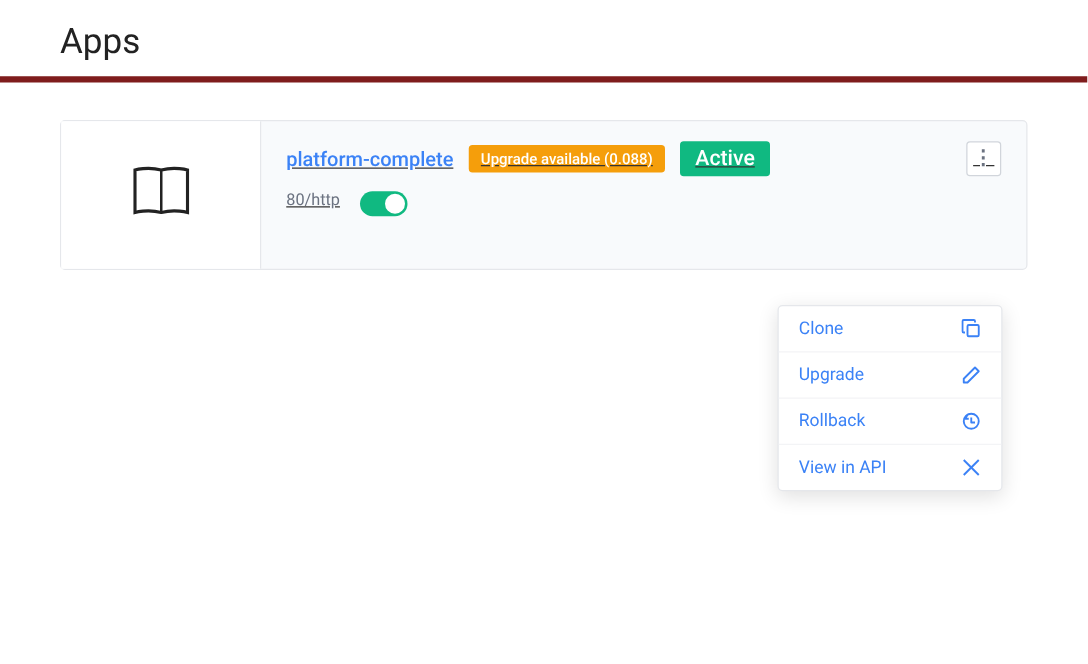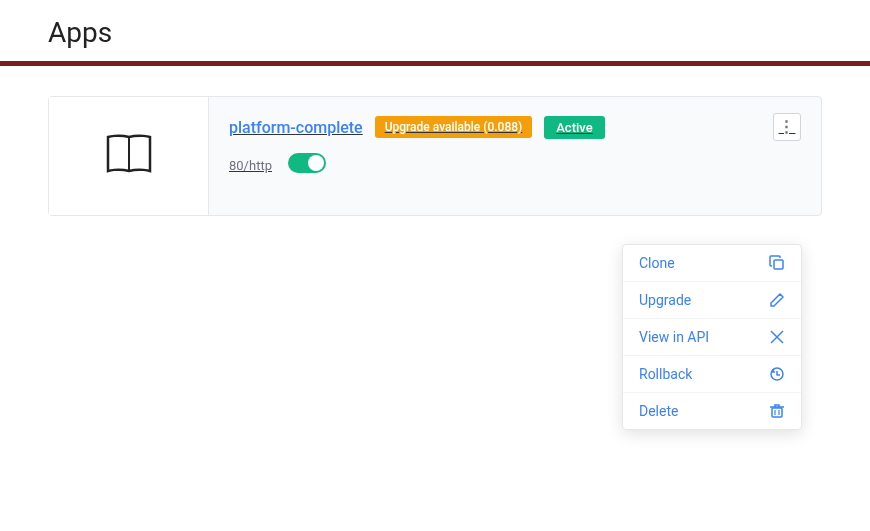--- a/index.html
+++ b/index.html
@@ -78,21 +78,21 @@
       color: #fff;
       font-size: 12px;
       padding: 4px 10px;
       border-radius: 3px;
       font-weight: 500;
     }
 
     .active-badge {
       background: #10b981;
       color: #fff;
-      font-size: 13px;
+      font-size: 17px;
       padding: 4px 12px;
       border-radius: 3px;
       font-weight: 500;
     }
 
     .more-btn {
       width: 28px;
       height: 28px;
       border: 1px solid #d1d5db;
       border-radius: 3px;
@@ -104,21 +104,21 @@
       color: #6b7280;
       font-size: 16px;
       font-weight: bold;
       letter-spacing: 1px;
       line-height: 1;
       margin-left: auto;
     }
 
     .app-detail-row {
       display: flex;
-      align-items: flex-end;
+      align-items: flex-start;
       gap: 16px;
     }
 
     .port-info {
       font-size: 13px;
       color: #6b7280;
     }
 
     .toggle-switch {
       width: 38px;
@@ -230,48 +230,36 @@
     <div class="dropdown-item">
       <span>Upgrade</span>
       <span class="dropdown-icon">
         <svg width="16" height="16" viewBox="0 0 16 16" fill="none" xmlns="http://www.w3.org/2000/svg">
           <path d="M11 2L14 5L5 14H2V11L11 2Z" stroke="#3b82f6" stroke-width="1.5" fill="none" stroke-linejoin="round"></path>
         </svg>
       </span>
     </div>
 
     <div class="dropdown-item">
-      <span>View in API</span>
-      <span class="dropdown-icon">
-        <svg width="16" height="16" viewBox="0 0 16 16" fill="none" xmlns="http://www.w3.org/2000/svg">
-          <line x1="2" y1="14" x2="14" y2="2" stroke="#3b82f6" stroke-width="1.5"></line>
-          <line x1="2" y1="2" x2="14" y2="14" stroke="#3b82f6" stroke-width="1.5"></line>
-        </svg>
-      </span>
-    </div>
-
-    <div class="dropdown-item">
       <span>Rollback</span>
       <span class="dropdown-icon">
         <svg width="16" height="16" viewBox="0 0 16 16" fill="none" xmlns="http://www.w3.org/2000/svg">
           <circle cx="8" cy="8" r="6" stroke="#3b82f6" stroke-width="1.5" fill="none"></circle>
           <polyline points="5,3 3,6 6,6" stroke="#3b82f6" stroke-width="1.5" fill="none" stroke-linejoin="round"></polyline>
           <polyline points="8,5 8,9 11,9" stroke="#3b82f6" stroke-width="1.5" fill="none" stroke-linejoin="round"></polyline>
         </svg>
       </span>
     </div>
 
     <div class="dropdown-item">
-      <span>Delete</span>
-      <span class="dropdown-icon">
-        <svg width="16" height="16" viewBox="0 0 16 16" fill="none" xmlns="http://www.w3.org/2000/svg">
-          <rect x="3" y="5" width="10" height="9" rx="1" stroke="#3b82f6" stroke-width="1.5" fill="none"></rect>
-          <line x1="1" y1="4" x2="15" y2="4" stroke="#3b82f6" stroke-width="1.5"></line>
-          <path d="M6 4V2H10V4" stroke="#3b82f6" stroke-width="1.5" fill="none"></path>
-          <line x1="6" y1="7" x2="6" y2="12" stroke="#3b82f6" stroke-width="1.2"></line>
-          <line x1="10" y1="7" x2="10" y2="12" stroke="#3b82f6" stroke-width="1.2"></line>
-        </svg>
-      </span>
-    </div>
+      <span>View in API</span>
+      <span class="dropdown-icon">
+        <svg width="16" height="16" viewBox="0 0 16 16" fill="none" xmlns="http://www.w3.org/2000/svg">
+          <line x1="2" y1="14" x2="14" y2="2" stroke="#3b82f6" stroke-width="1.5"></line>
+          <line x1="2" y1="2" x2="14" y2="14" stroke="#3b82f6" stroke-width="1.5"></line>
+        </svg>
+      </span>
+    </div>
+
 
   </div>
 
 </div>
 
 </body></html>

